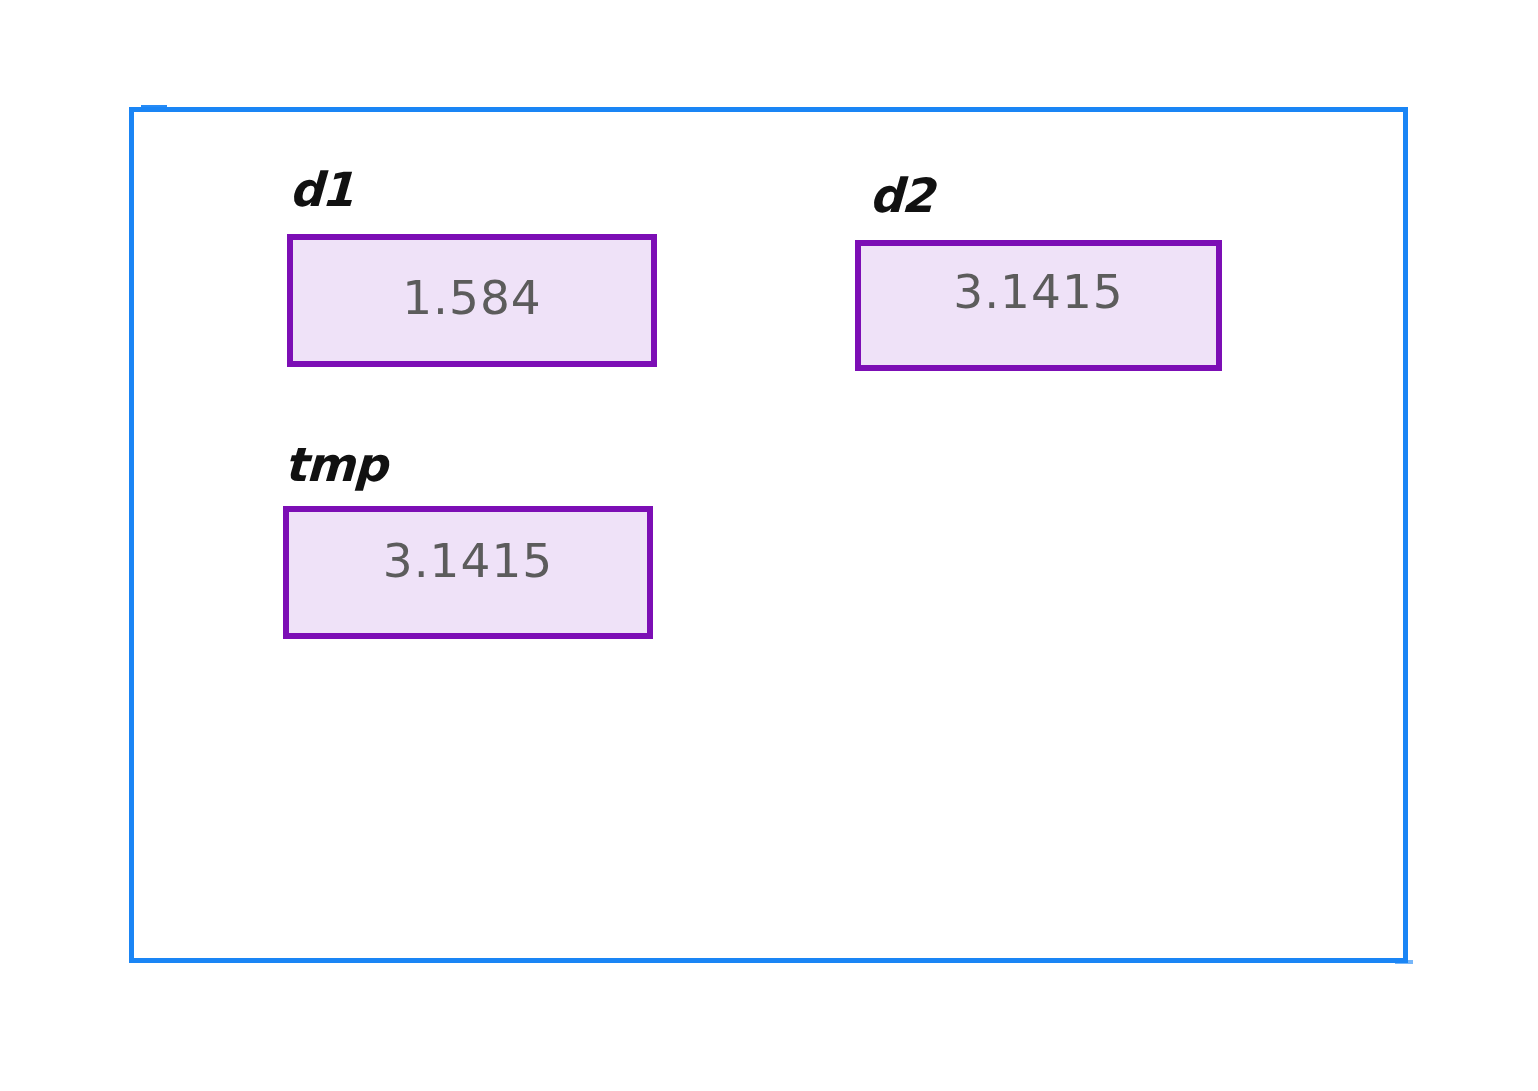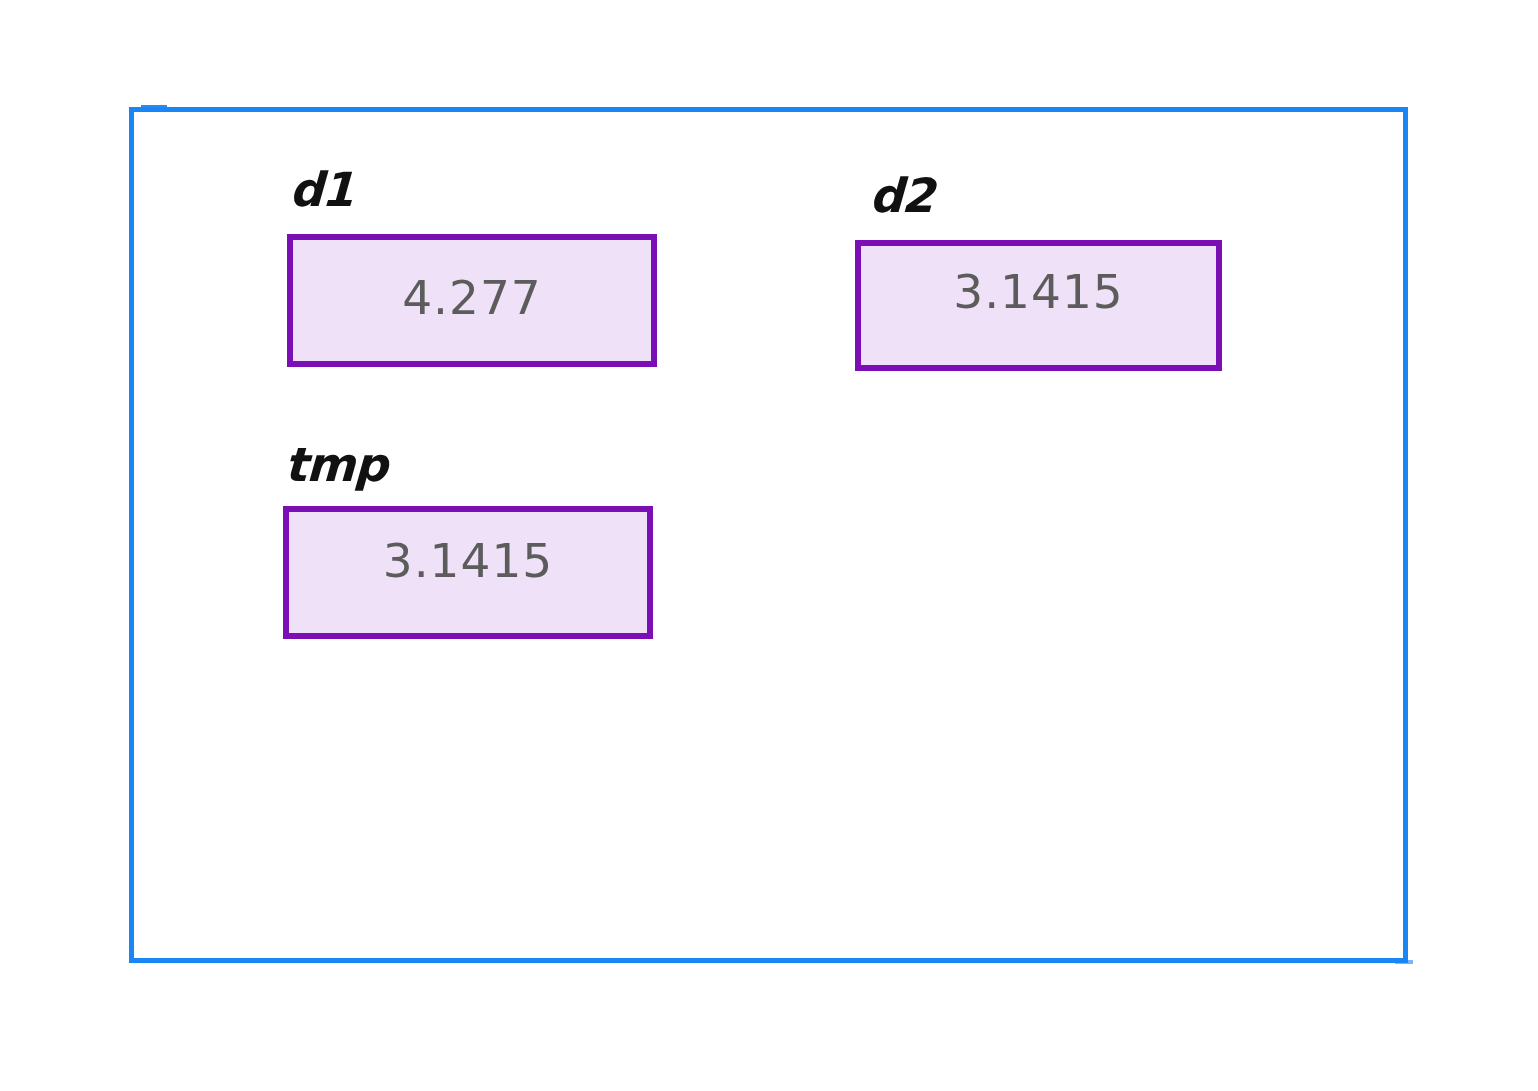--- a/index.html
+++ b/index.html
@@ -108,21 +108,21 @@
 
 <div id="canvas">
 
   <div id="frame"></div>
   <div class="frame-tick" id="frame-tick-tl"></div>
   <div class="frame-tick" id="frame-tick-br"></div>
 
   <div class="var-group" id="group-d1">
     <div class="var-label">d1</div>
     <div class="var-box">
-      <span class="var-value">4.277</span>
+      <span class="var-value">1.584</span>
     </div>
   </div>
 
   <div class="var-group" id="group-d2">
     <div class="var-label">d2</div>
     <div class="var-box">
       <span class="var-value">3.1415</span>
     </div>
   </div>
 

